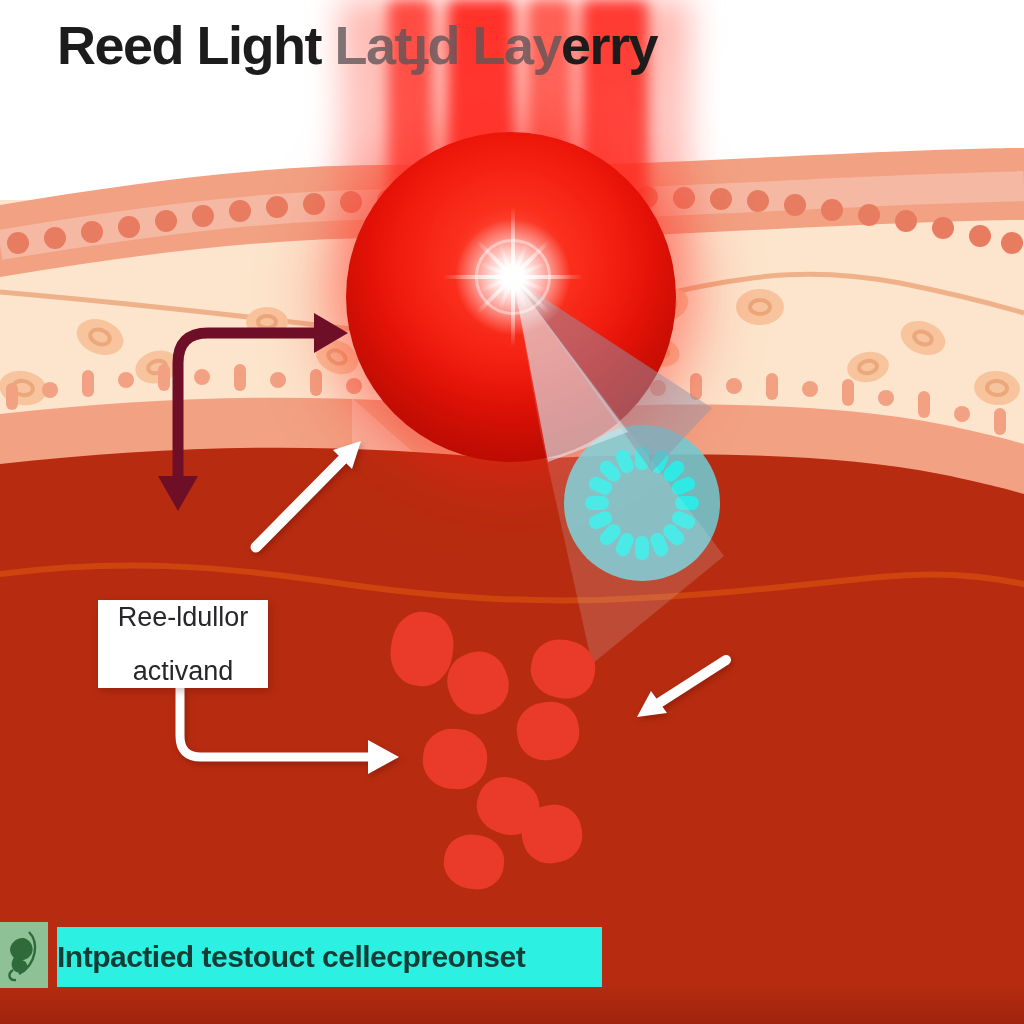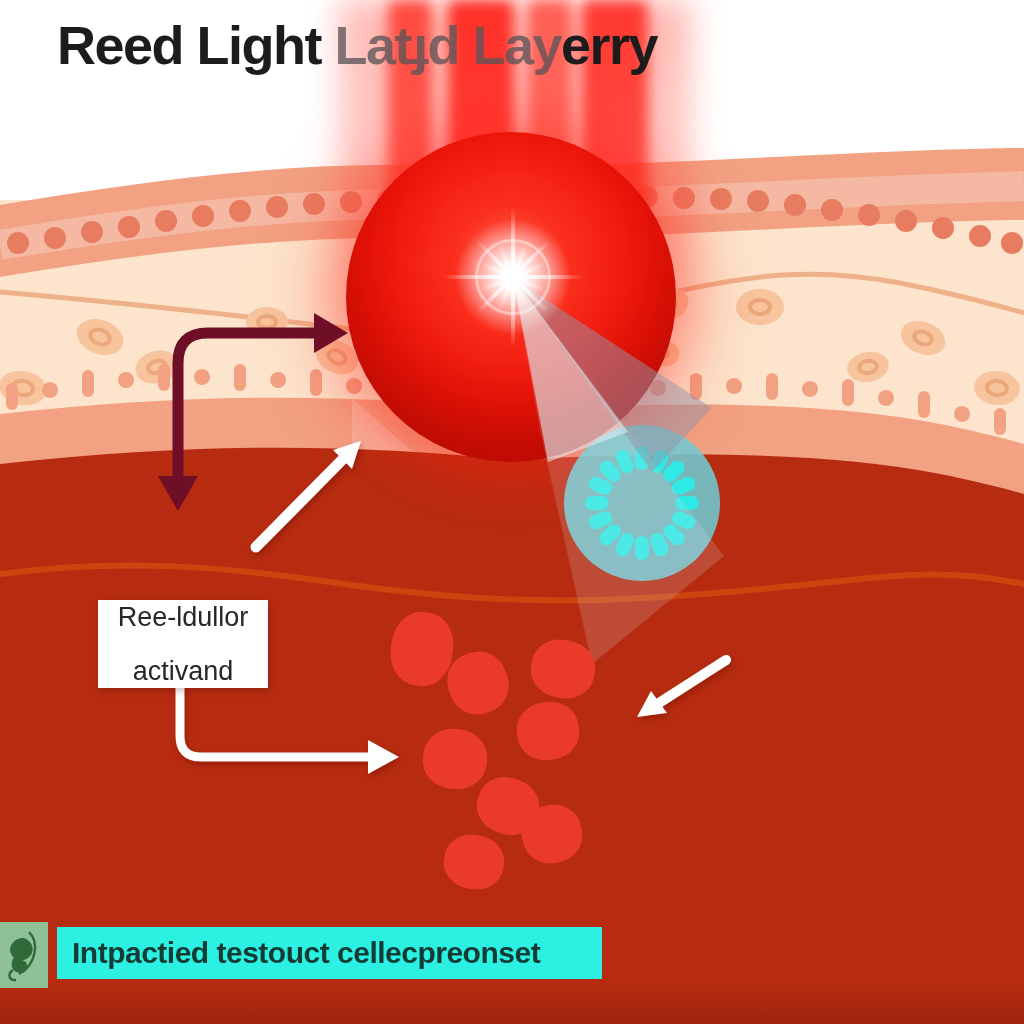--- a/index.html
+++ b/index.html
@@ -99,23 +99,23 @@
     display:flex;flex-direction:column;justify-content:center;align-items:center;
     box-shadow:2px 3px 8px rgba(60,0,0,.25);line-height:1.35;gap:18px;}
   .label-box.left{left:98px;top:600px;width:170px;height:88px;font-size:27px;}
   .label-box.right{left:742px;top:614px;width:188px;height:92px;font-size:28px;}
 
   
   .bottom-shade{position:absolute;left:0;bottom:0;width:100%;height:42px;z-index:6;
     background:linear-gradient(rgba(60,0,0,0),rgba(60,0,0,.2));}
   .leaf-badge{position:absolute;left:0;top:922px;width:48px;height:66px;z-index:9;
     background:var(--icon-green-bg);display:flex;align-items:center;justify-content:center;}
-  .banner{position:absolute;left:57px;top:927px;width:545px;height:52px;z-index:9;
+  .banner{position:absolute;left:57px;top:927px;width:545px;height:60px;z-index:9;
     background:var(--banner-cyan);color:var(--banner-text);display:flex;align-items:center;
-    padding-left:15px;font-size:30px;font-weight:bold;letter-spacing:-.5px;}
+    font-size:30px;font-weight:bold;letter-spacing:-.5px;}
 </style>
 </head>
 <body>
 
 <div class="canvas">
 
   <svg class="skin-svg" width="1024" height="1024" viewBox="0 0 1024 1024">
 
     <rect x="0" y="200" width="1024" height="370" style="fill:var(--dermis-cream,#fce5cc)"></rect>
 

